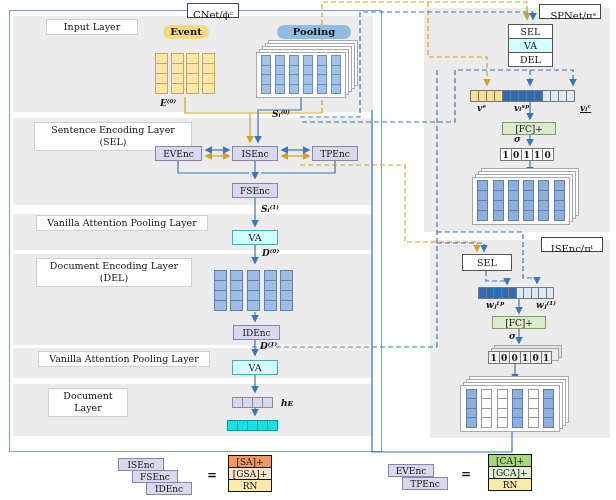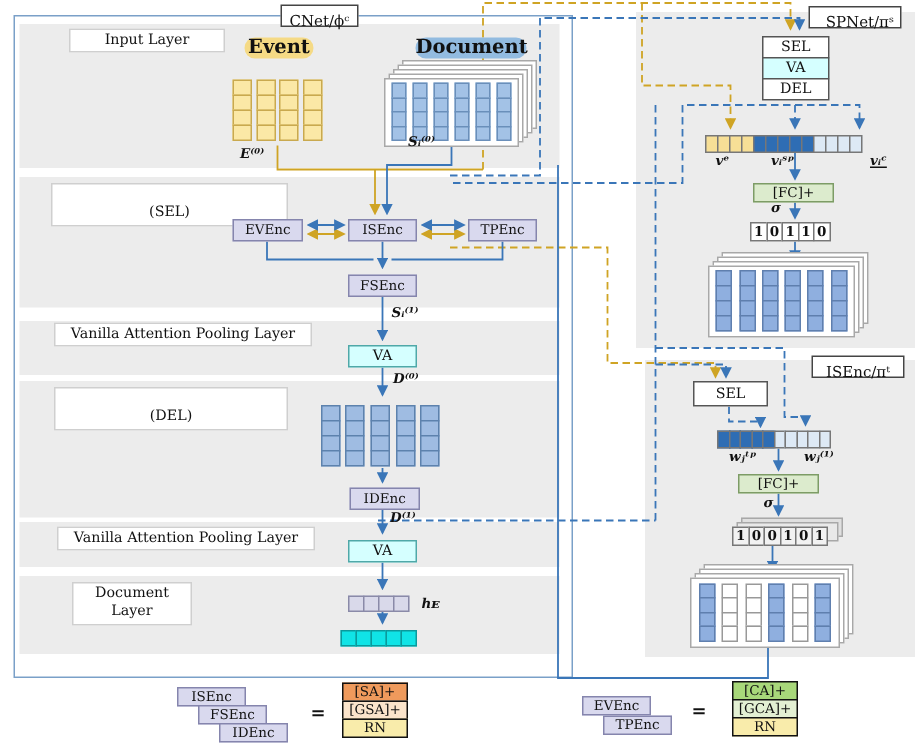--- a/index.html
+++ b/index.html
@@ -13,21 +13,21 @@
   .titlebox{position:absolute;background:#fff;border:1px solid #444;font-size:10px;
           text-align:center;line-height:13px;padding:4px 4px;box-sizing:border-box;z-index:20;}
   .encbox{position:absolute;background:#d9d9ee;border:1px solid #8585ad;font-size:9px;
           text-align:center;box-sizing:border-box;z-index:12;}
   .wbox{position:absolute;background:#fff;border:1px solid #555;font-size:9.5px;
           text-align:center;box-sizing:border-box;z-index:12;}
   .vabox{position:absolute;background:#d5ffff;border:1px solid #4fa8a8;font-size:9.5px;
           text-align:center;box-sizing:border-box;z-index:12;}
   .fcbox{position:absolute;background:#dcebcd;border:1px solid #7d9c66;font-size:9px;
           text-align:center;box-sizing:border-box;z-index:12;}
-  .badge{position:absolute;border-radius:8px;font-size:13px;font-weight:bold;text-align:center;z-index:12;}
+  .badge{position:absolute;border-radius:8px;font-size:10px;font-weight:bold;text-align:center;z-index:12;}
   .math{position:absolute;font-style:italic;font-weight:bold;font-size:9px;z-index:14;white-space:nowrap;}
   .mat{position:absolute;z-index:11;}
   .sheet{position:absolute;background:#fff;border:1px solid #a8a8a8;box-sizing:border-box;}
   .front{display:flex;justify-content:space-evenly;align-items:center;}
   .mcol{display:flex;flex-direction:column;}
   .mcell{box-sizing:border-box;border:1px solid;margin-top:-1px;}
   .m-event .mcell{width:13px;height:11px;background:#fbe8a6;border-color:#c9a94f;}
   .m-doc .mcell{width:10px;height:10.5px;background:#a3c2e6;border-color:#6a8fba;}
   .m-del .mcell{width:13px;height:11px;background:#9fbce2;border-color:#5d82ad;}
   .m-spcols .mcell{width:11px;height:11px;background:#8fafdf;border-color:#5f7fae;}
@@ -121,35 +121,35 @@
         <path d="M437,243 L484,243 L484,251" marker-end="url(#aB)"></path>
         <path d="M486,271 L486,281 L507,281 L507,284" marker-end="url(#aB)"></path>
       </g>
     </g>
   </svg>
 
   <div class="titlebox" style="left:187px;top:3px;width:52px;height:15px;">CNet/ϕᶜ</div>
   <div class="titlebox" style="left:539px;top:4px;width:62px;height:15px;text-align:right;">SPNet/πˢ</div>
   <div class="titlebox" style="left:541px;top:237px;width:62px;height:15px;">ISEnc/πᵗ</div>
 
-  <div class="lblbox" style="left:46px;top:19px;width:104px;">Input Layer</div>
+  <div class="lblbox" style="left:46px;top:19px;width:92px;">Input Layer</div>
   <div class="lblbox" style="left:34px;top:122px;width:158px;">
-    <br>
+    <span>Sentence Encoding Layer</span><br>
     <span>(SEL)</span>
   </div>
   <div class="lblbox" style="left:36px;top:215px;width:172px;">Vanilla Attention Pooling Layer</div>
   <div class="lblbox" style="left:36px;top:258px;width:156px;">
-    <br>
+    <span>Document Encoding Layer</span><br>
     <span>(DEL)</span>
   </div>
   <div class="lblbox" style="left:38px;top:351px;width:172px;">Vanilla Attention Pooling Layer</div>
   <div class="lblbox" style="left:48px;top:388px;width:80px;">Document Layer</div>
 
   <div class="badge" style="left:163px;top:25px;width:46px;height:14px;line-height:14px;background:#f5da85;">Event</div>
-  <div class="badge" style="left:277px;top:25px;width:74px;height:14px;line-height:14px;background:#92bbe0;">Document</div>
+  <div class="badge" style="left:277px;top:25px;width:74px;height:14px;line-height:14px;background:#92bbe0;">Pooling</div>
 
   <div class="mat m-event front" style="left:152px;top:50px;width:66px;height:47px;">
       <div class="mcol">
         <div class="mcell"></div>
         <div class="mcell"></div>
         <div class="mcell"></div>
         <div class="mcell"></div>
       </div>
       <div class="mcol">
         <div class="mcell"></div>
@@ -210,21 +210,21 @@
         <div class="mcol">
           <div class="mcell"></div>
           <div class="mcell"></div>
           <div class="mcell"></div>
           <div class="mcell"></div>
         </div>
       </div>
   </div>
 
   <div class="math" style="left:160px;top:98px;">E⁽⁰⁾</div>
-  <div class="math" style="left:272px;top:90px;text-align:right;">Sᵢ⁽⁰⁾</div>
+  <div class="math" style="left:272px;top:109px;text-align:right;">Sᵢ⁽⁰⁾</div>
 
   <div class="encbox" style="left:155px;top:146px;width:47px;height:15px;line-height:14px;">EVEnc</div>
   <div class="encbox" style="left:232px;top:146px;width:46px;height:15px;line-height:14px;">ISEnc</div>
   <div class="encbox" style="left:312px;top:146px;width:46px;height:15px;line-height:14px;">TPEnc</div>
   <div class="encbox" style="left:232px;top:183px;width:46px;height:15px;line-height:14px;">FSEnc</div>
   <div class="math" style="left:261px;top:204px;">Sᵢ⁽¹⁾</div>
 
   <div class="vabox" style="left:232px;top:230px;width:46px;height:15px;line-height:14px;">VA</div>
   <div class="math" style="left:262px;top:248px;">D⁽⁰⁾</div>
 

